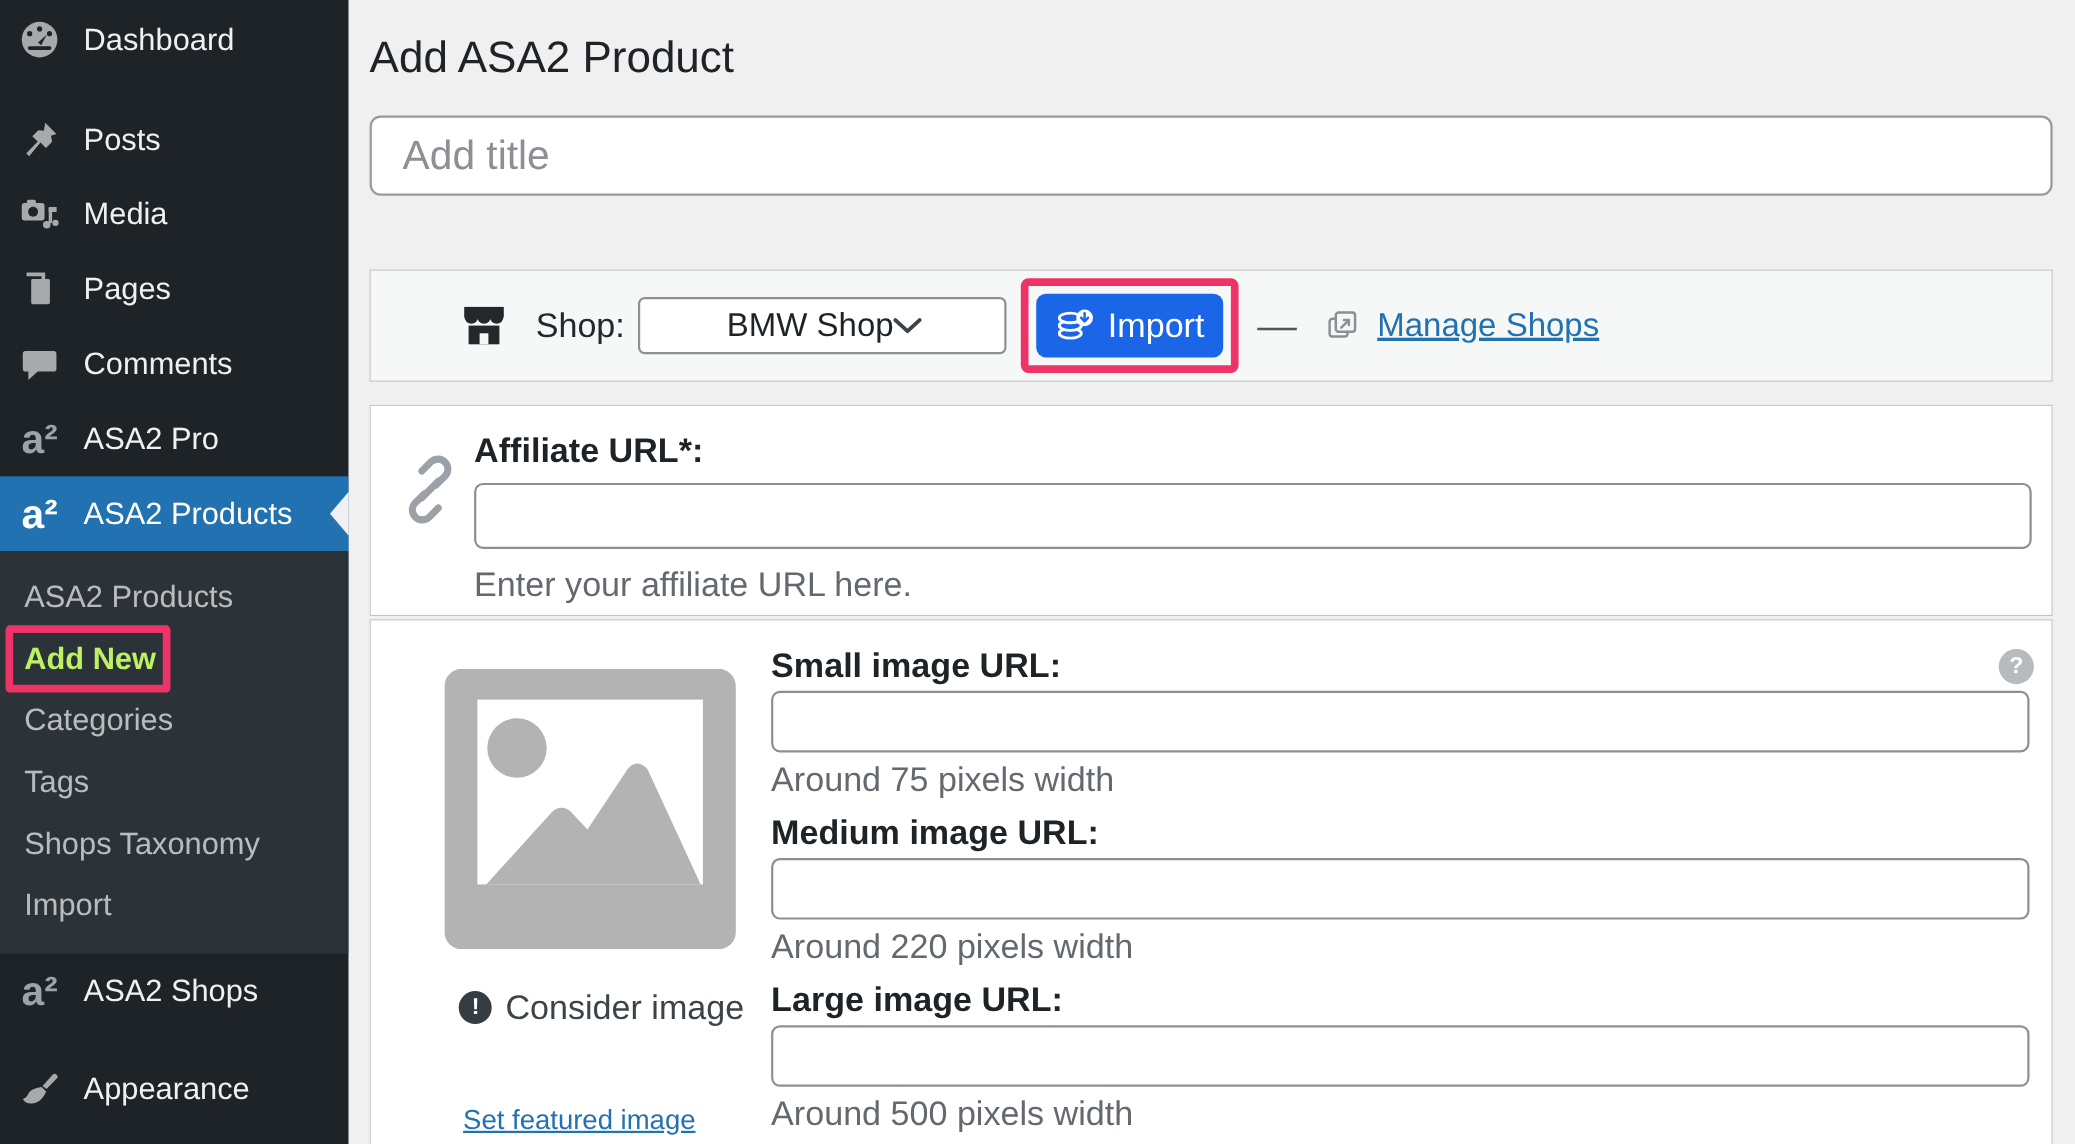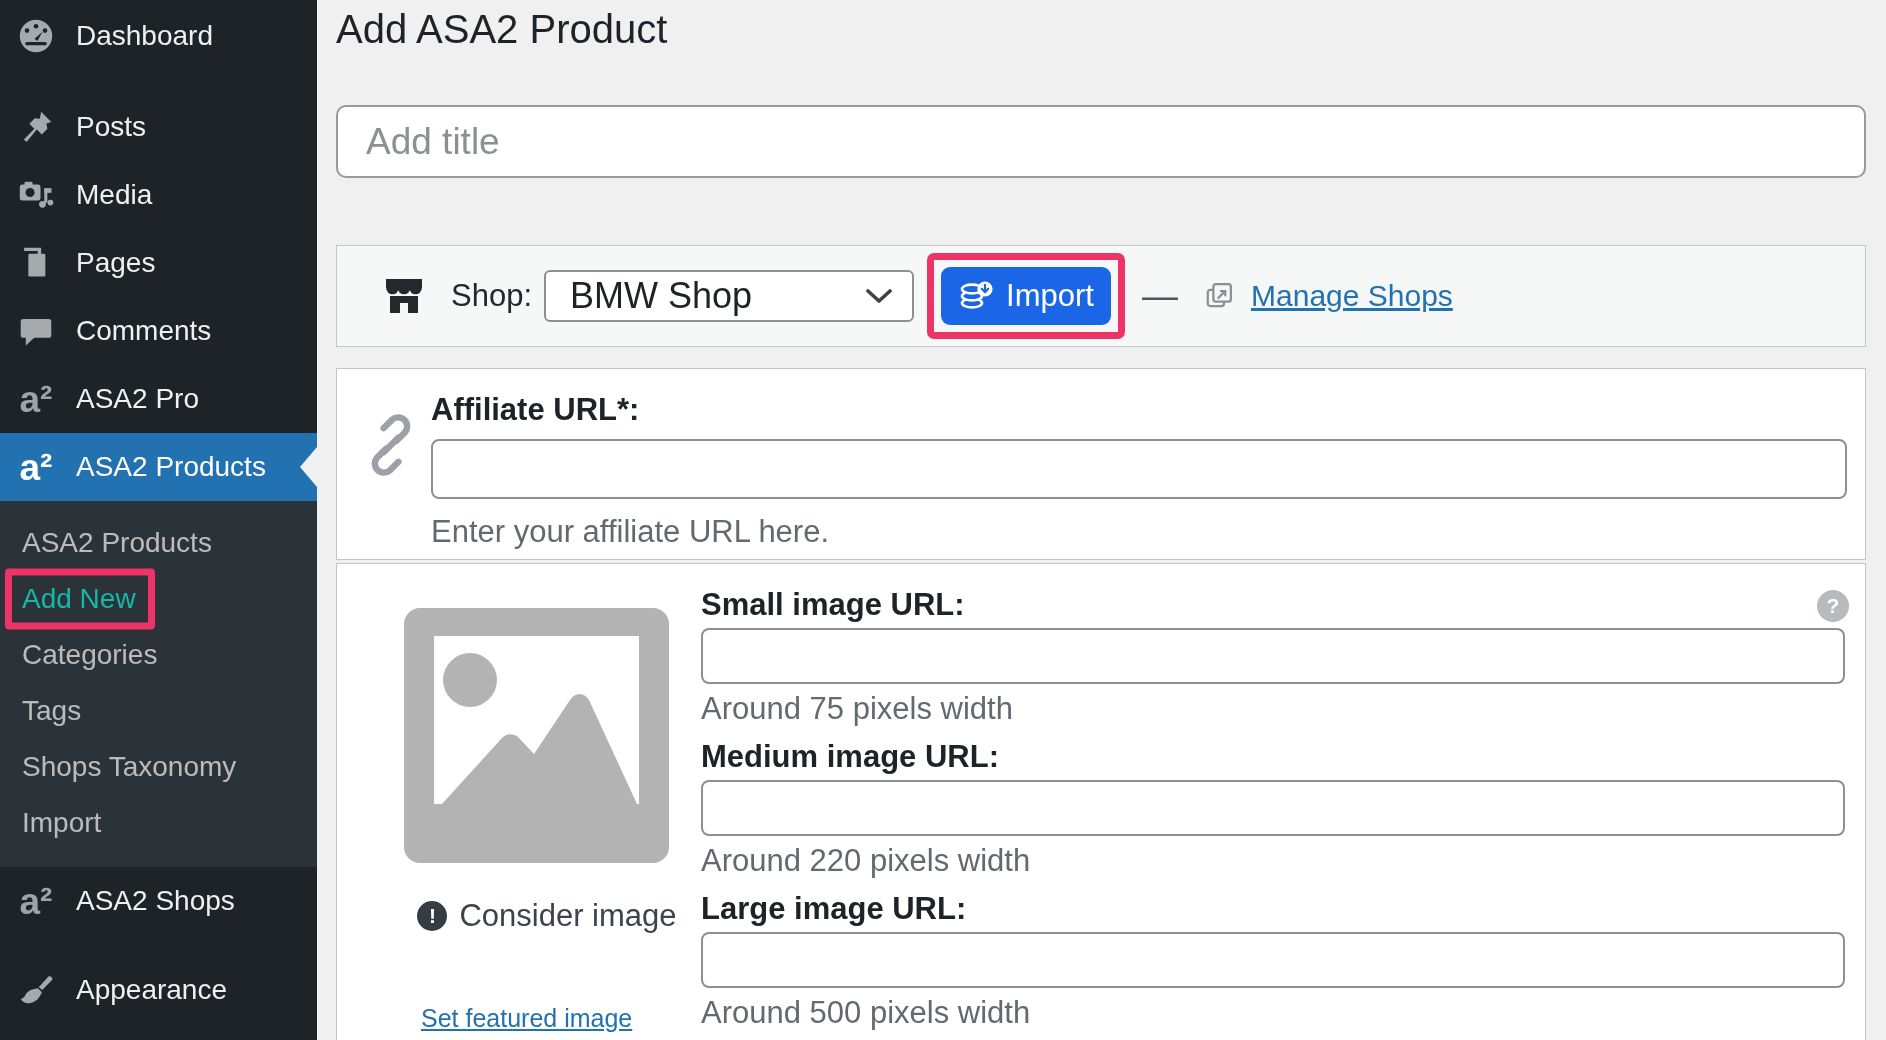--- a/index.html
+++ b/index.html
@@ -12,38 +12,38 @@
   .menu-item svg{fill:#a7aaad;}
   .menu-item.active{background:#2271b1;color:#fff;position:relative;}
   .menu-item.active .a2{color:#fff;}
   .notch{position:absolute;right:0;top:50%;transform:translateY(-50%);width:0;height:0;
          border-top:20px solid transparent;border-bottom:20px solid transparent;border-right:17px solid #f0f0f1;}
   .sep1{height:23px;}
   .sep2{height:21px;}
   .a2{font-weight:700;font-size:37px;color:#9ea3a8;line-height:1;}
   .submenu{background:#2c3338;padding:14px 0 16px 0;}
   .submenu-item{position:relative;display:flex;align-items:center;height:56px;padding-left:22px;font-size:28px;color:rgba(240,240,241,0.72);cursor:pointer;}
-  .submenu-item.current{color:#14b8a6;font-weight:400;}
+  .submenu-item.current{color:#bef264;font-weight:700;}
   .annotation-addnew{position:absolute;left:5px;top:50%;transform:translateY(-50%);width:150px;height:61px;
          border:7px solid #ee3467;border-radius:4px;box-sizing:border-box;pointer-events:none;z-index:2;}
 
   
   .main{position:absolute;left:317px;top:0;width:1569px;height:1040px;background:#f0f0f1;}
-  .page-title{position:absolute;left:19px;top:5px;margin:0;font-size:40px;line-height:48px;font-weight:500;color:#1d2327;}
+  .page-title{position:absolute;left:19px;top:28px;margin:0;font-size:40px;line-height:48px;font-weight:500;color:#1d2327;}
   .title-input{position:absolute;left:19px;top:105px;width:1530px;height:73px;box-sizing:border-box;
     border:2px solid #97999d;border-radius:10px;background:#fff;padding:0 28px;font-size:37px;color:#1d2327;outline:none;
     font-family:"Liberation Sans",sans-serif;}
   .title-input::placeholder{color:#8c8f94;opacity:1;}
 
   
   .shop-bar{position:absolute;left:19px;top:245px;width:1530px;height:102px;box-sizing:border-box;
-    background:#f6f7f7;border:1px solid #c3c4c7;display:flex;align-items:center;padding-left:46px;}
+    background:#f6f7f7;border:1px solid #c3c4c7;display:flex;align-items:center;padding-left:82px;}
   .shop-label{font-size:31px;color:#23282d;margin:0 12px 0 26px;}
-  .shop-select{width:370px;height:52px;box-sizing:border-box;background:#fff;border:2px solid #8c8f94;border-radius:6px;
-    display:flex;align-items:center;justify-content:space-between;padding:0 20px 0 24px;font-size:36px;color:#1d2327;cursor:pointer;}
+  .shop-select{width:335px;height:52px;box-sizing:border-box;background:#fff;border:2px solid #8c8f94;border-radius:6px;
+    display:flex;align-items:center;justify-content:center;padding:0 20px 0 24px;font-size:30px;color:#1d2327;cursor:pointer;}
   .import-annotation{margin-left:13px;border:7px solid #ee3467;border-radius:7px;padding:7px;line-height:0;}
   .import-btn{width:170px;height:58px;background:#1b66e6;border:none;border-radius:9px;color:#fff;font-size:31px;
     display:flex;align-items:center;justify-content:center;gap:12px;cursor:pointer;font-family:"Liberation Sans",sans-serif;}
   .dash-sep{margin-left:17px;font-size:36px;color:#50575e;}
   .manage-wrap{margin-left:26px;display:flex;align-items:center;gap:17px;}
   .manage-link{font-size:30px;color:#2271b1;text-decoration:underline;cursor:pointer;}
 
   
   .postbox{position:absolute;left:19px;width:1530px;box-sizing:border-box;background:#fff;border:1px solid #c3c4c7;}
   .box-affiliate{top:368px;height:192px;display:flex;}

